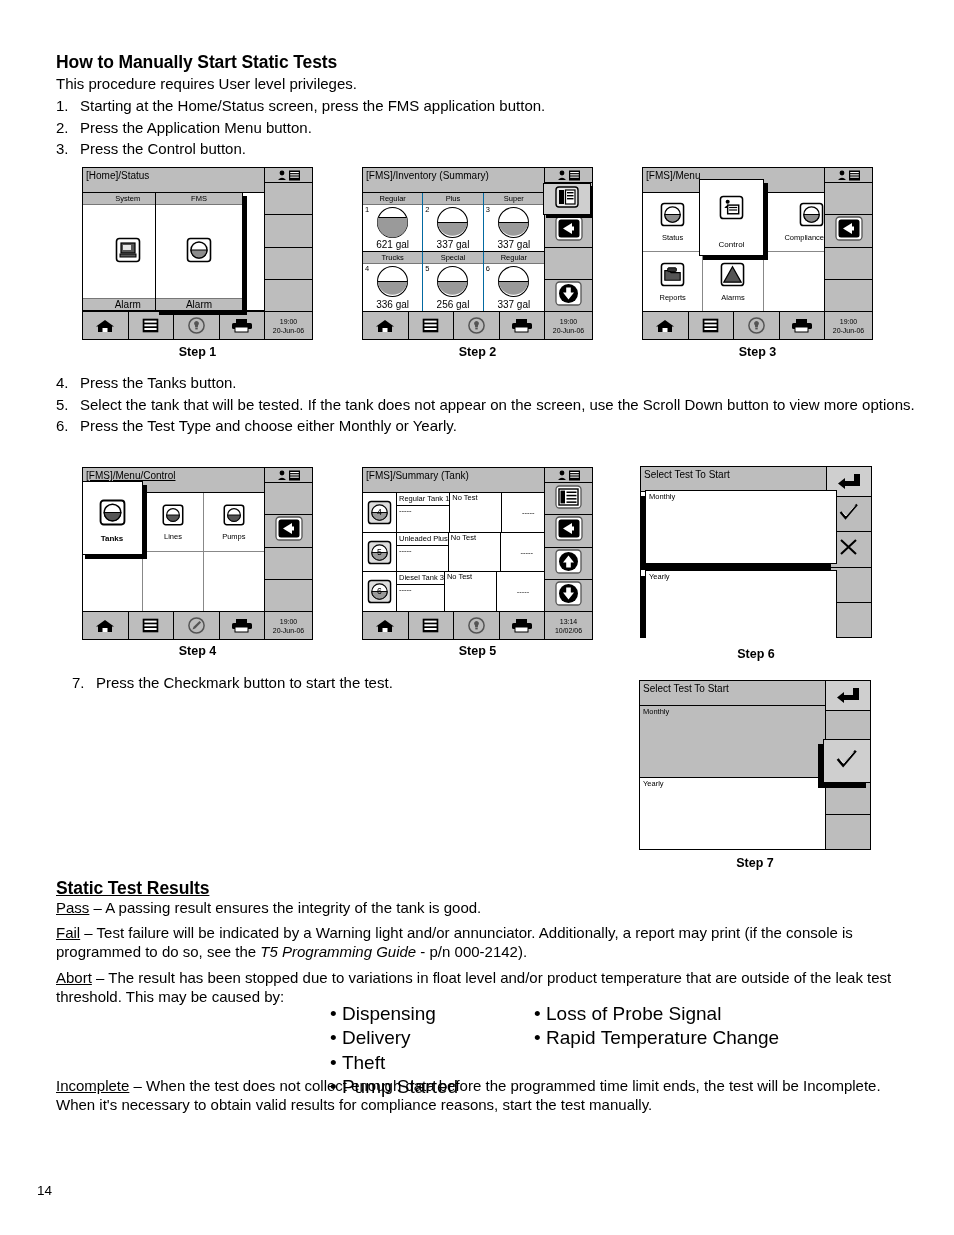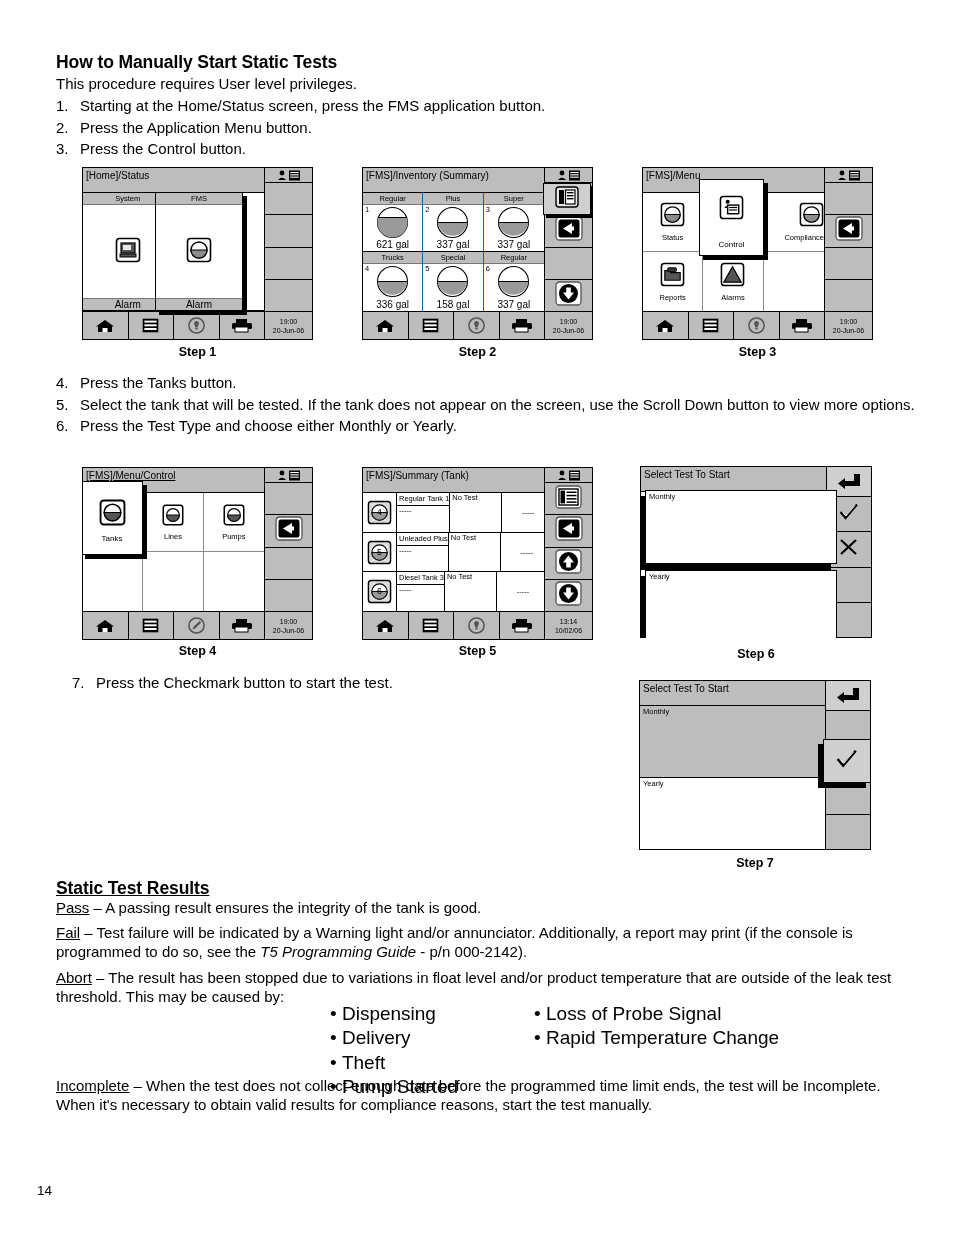--- a/index.html
+++ b/index.html
@@ -270,21 +270,21 @@
               <div class="tile" style="border-bottom:none;">
                 <div class="tile-hdr">Special</div>
                 <div class="tile-mid">
                   <span style="position:absolute;left:2px;top:0px;font-size:7.5px;">5</span>
                   <svg width="33" height="33" viewBox="0 0 33 33">
                     <circle cx="16.5" cy="16.5" r="15" fill="#fff" stroke="#000" stroke-width="1.1"></circle>
                     <path d="M1.6 16.5 A15 15 0 0 0 31.4 16.5 Z" fill="#9a9a9a"></path>
                     <line x1="1.6" y1="16.5" x2="31.4" y2="16.5" stroke="#000" stroke-width="1"></line>
                   </svg>
                 </div>
-                <div class="tile-ftr" style="background:#fff;border-top:none;">158 gal</div>
+                <div class="tile-ftr" style="background:#fff;border-top:none;">256 gal</div>
               </div>
               <div class="tile" style="border-right:none;border-bottom:none;">
                 <div class="tile-hdr">Regular</div>
                 <div class="tile-mid">
                   <span style="position:absolute;left:2px;top:0px;font-size:7.5px;">6</span>
                   <svg width="33" height="33" viewBox="0 0 33 33">
                     <circle cx="16.5" cy="16.5" r="15" fill="#fff" stroke="#000" stroke-width="1.1"></circle>
                     <path d="M1.6 16.5 A15 15 0 0 0 31.4 16.5 Z" fill="#9a9a9a"></path>
                     <line x1="1.6" y1="16.5" x2="31.4" y2="16.5" stroke="#000" stroke-width="1"></line>
                   </svg>
@@ -559,21 +559,21 @@
             </div>
 
             <div class="popup" style="left:-2px;top:-12px;width:62px;height:74px;align-items:center;justify-content:center;">
               <span style="margin-top:6px;">
                 <svg width="27" height="27" viewBox="0 0 26 26">
                   <rect x="1.5" y="1.5" width="23" height="23" rx="3" fill="#fff" stroke="#000" stroke-width="1.8"></rect>
                   <circle cx="13" cy="13" r="8" fill="#fff" stroke="#000" stroke-width="1.4"></circle>
                   <path d="M5 13 A8 8 0 0 0 21 13 Z" fill="#555" stroke="#000" stroke-width="1.1"></path>
                 </svg>
               </span>
-              <span class="lbl" style="font-size:8px;margin-top:4px;">Tanks</span>
+              <span class="lbl" style="font-size:8px;margin-top:4px;font-weight:bold;">Tanks</span>
             </div>
           </div>
         </div>
         <div class="sidebar">
           <div class="sb-head">
             <svg width="24" height="11" viewBox="0 0 24 11">
               <circle cx="5" cy="3" r="2.4" fill="#000"></circle>
               <path d="M1 10 Q5 5.5 9 10 Z" fill="#000"></path>
               <rect x="12" y="0.5" width="11" height="10" fill="#000"></rect>
               <rect x="13.2" y="2" width="8.6" height="1.1" fill="#fff"></rect>

